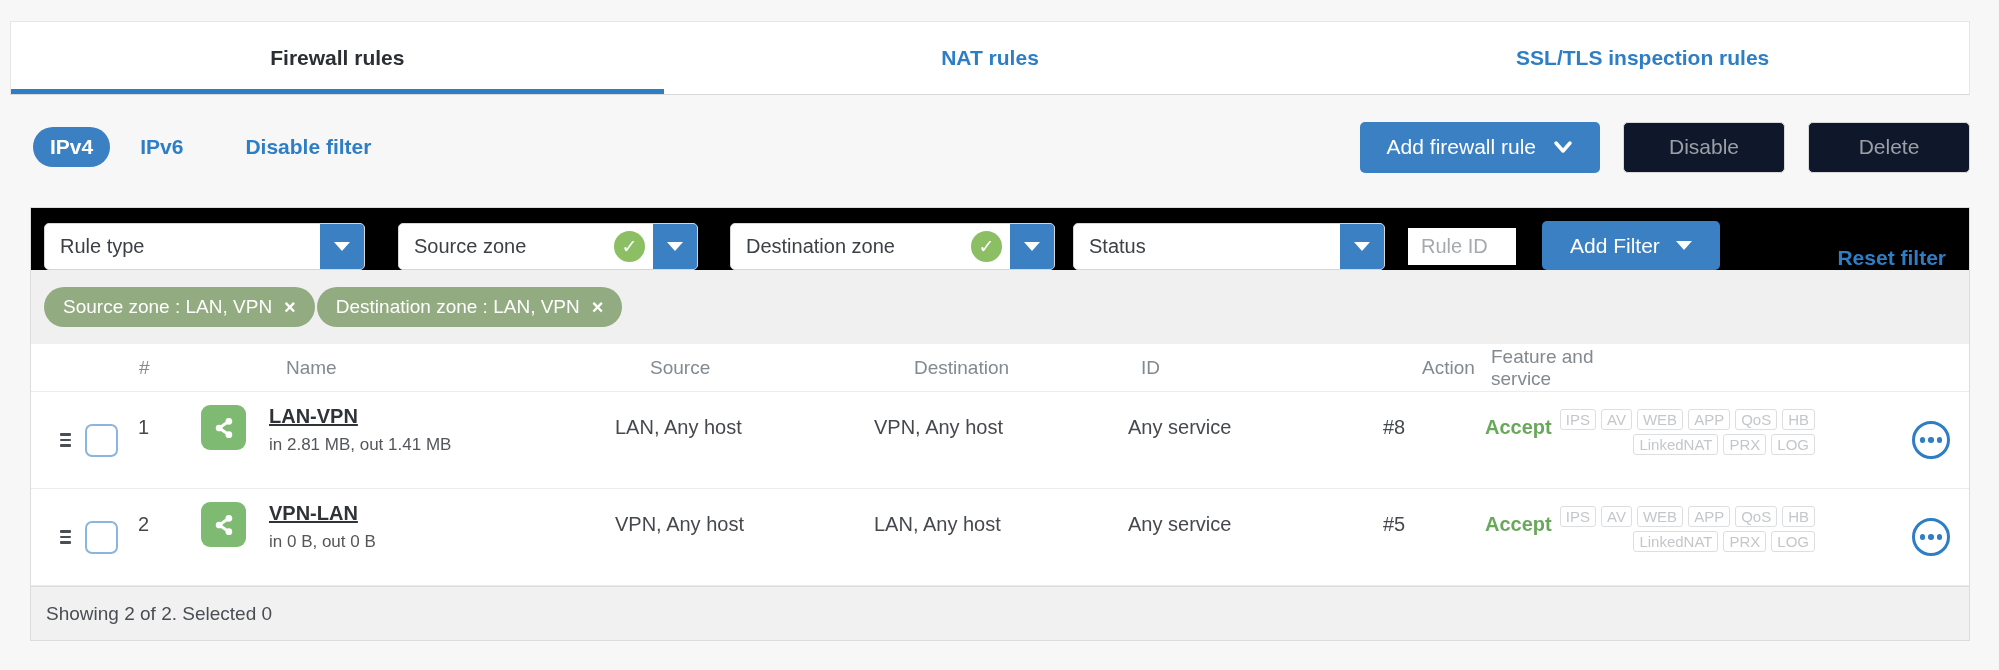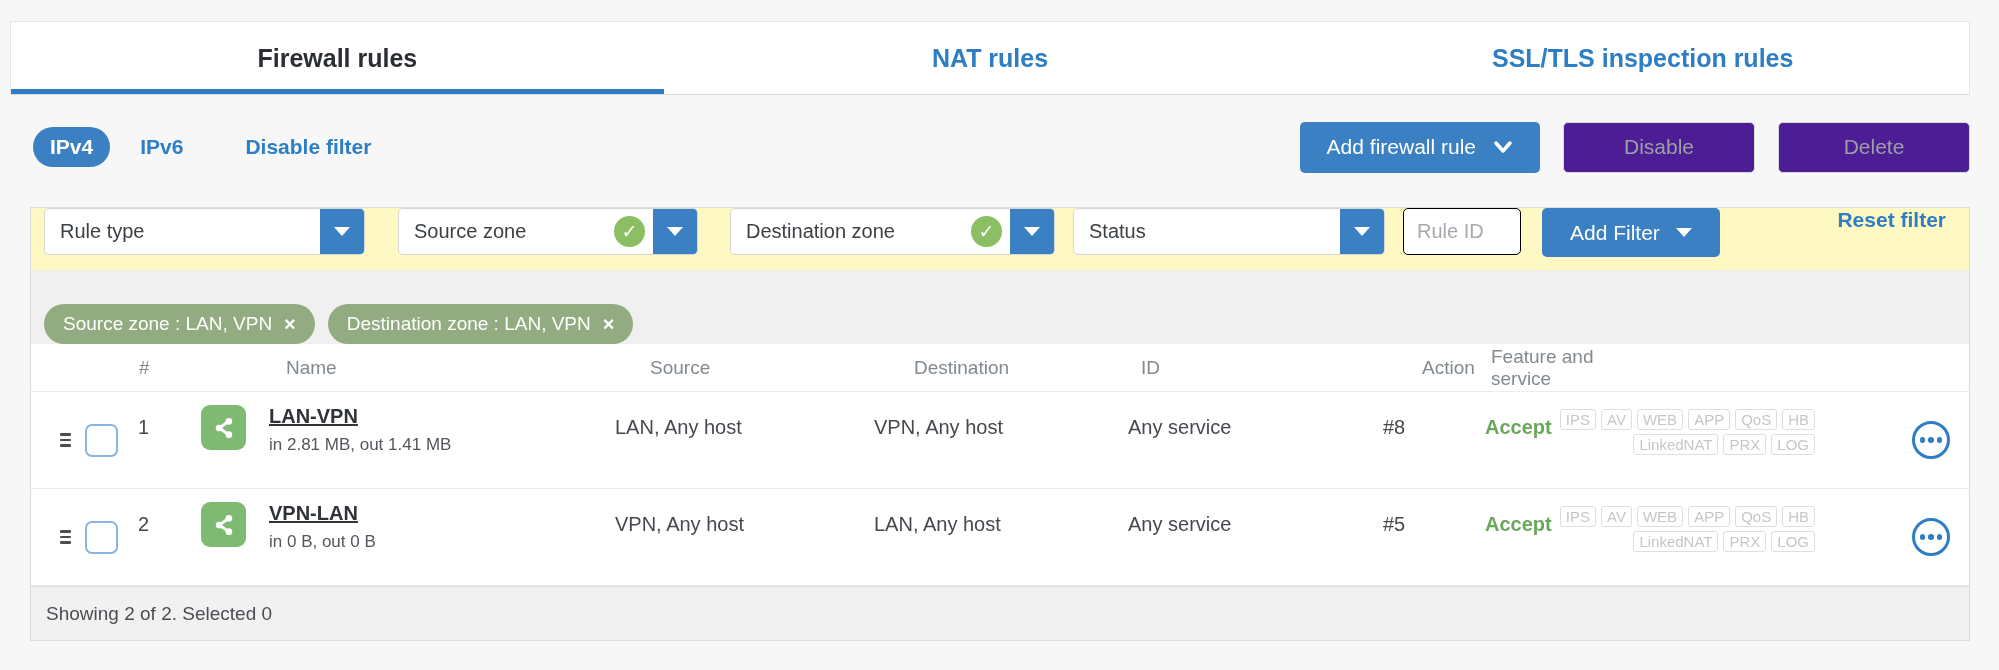--- a/index.html
+++ b/index.html
@@ -12,21 +12,21 @@
   }
 
   
   .tabbar {
     position:absolute; left:10px; top:21px; width:1960px; height:74px;
     background:#fff; display:flex;
     border:1px solid #e6e6e6; border-bottom:1px solid #d9d9d9;
   }
   .tab {
     flex:1; display:flex; align-items:center; justify-content:center;
-    font-size:25px; font-weight:700; color:#2e7ec6; cursor:pointer;
+    font-size:21px; font-weight:700; color:#2e7ec6; cursor:pointer;
   }
   .tab.active { color:#2b2f33; box-shadow: inset 0 -5px 0 #2e7ec6; }
 
   
   .toolbar {
     position:absolute; left:33px; top:118px; width:1937px; height:58px;
     display:flex; align-items:center;
   }
   .pill {
     background:#3a80c2; color:#fff; font-size:21px; font-weight:700;
@@ -37,32 +37,32 @@
   .disable-filter { margin-left:62px;text-align:center; }
   .toolbar-right { margin-left:auto; display:flex; align-items:center; gap:23px; }
   .btn {
     height:51px; border-radius:5px; font-size:21px;
     display:flex; align-items:center; justify-content:center; cursor:pointer;
   }
   .btn-primary {
     background:#3a80c2; color:#fff; padding:0 27px; gap:17px; border:none;
   }
   .btn-ghost {
-    background:#4c1d95; border:1px solid #d9d9d9; color:#9aa0a5; width:192px;text-align:right;
+    background:#0f172a; border:1px solid #d9d9d9; color:#9aa0a5; width:162px;text-align:right;
   }
 
   
   .panel {
     position:absolute; left:30px; top:207px; width:1940px;
     background:#fff; border:1px solid #dcdcdc;
   }
 
   
   .filter-row {
-    background:#fef9c3; height:62px; display:flex; align-items:flex-start;
+    background:#000000; height:62px; display:flex; align-items:flex-end;
     padding:0 13px;
   }
   .select {
     display:flex; align-items:center; height:47px; background:#fff;
     border:1px solid #d6d6d6; border-radius:5px; overflow:hidden; cursor:pointer;
   }
   .select-label { flex:1; padding-left:15px; font-size:20px; color:#3c4146; }
   .w1{width:321px; margin-right:33px;}
   .w2{width:300px; margin-right:32px;}
   .w3{width:325px; margin-right:18px;}
@@ -75,34 +75,34 @@
   }
   .select-arrow {
     width:44px; align-self:stretch; background:#3a80c2; flex:none;
     display:flex; align-items:center; justify-content:center;
   }
   .tri {
     width:0; height:0; border-left:8px solid transparent;
     border-right:8px solid transparent; border-top:9px solid #fff; display:block;
   }
   .rule-id {
-    width:118px; height:47px; border:1px solid #000000; border-radius:5px;
+    width:118px; height:47px; border:5px solid #000000; border-radius:5px;
     font-size:20px; padding:0 13px; color:#3c4146; outline:none;
     font-family:"Liberation Sans","DejaVu Sans",sans-serif;
   }
   .rule-id::placeholder { color:#a6a9ad; }
   .add-filter {
     margin-left:21px; height:49px; padding:0 28px; gap:16px;
   }
   .reset-filter { margin-left:auto; margin-right:10px; }
 
   
   .chips-row {
-    background:#f0f0f1; height:74px; display:flex; align-items:flex-end;
-    padding:0 13px; gap:13px;
+    background:#f0f0f1; height:74px; display:flex; align-items:center;
+    padding:0 13px; gap:2px;
   }
   .chip {
     background:#92ab80; color:#fff; font-size:19px;
     padding:9px 19px; border-radius:21px; display:flex; align-items:center; gap:12px;
   }
   .chip-x { font-weight:700; font-size:20px; cursor:pointer; line-height:1; }
 
   
   .tgrid {
     display:grid;

